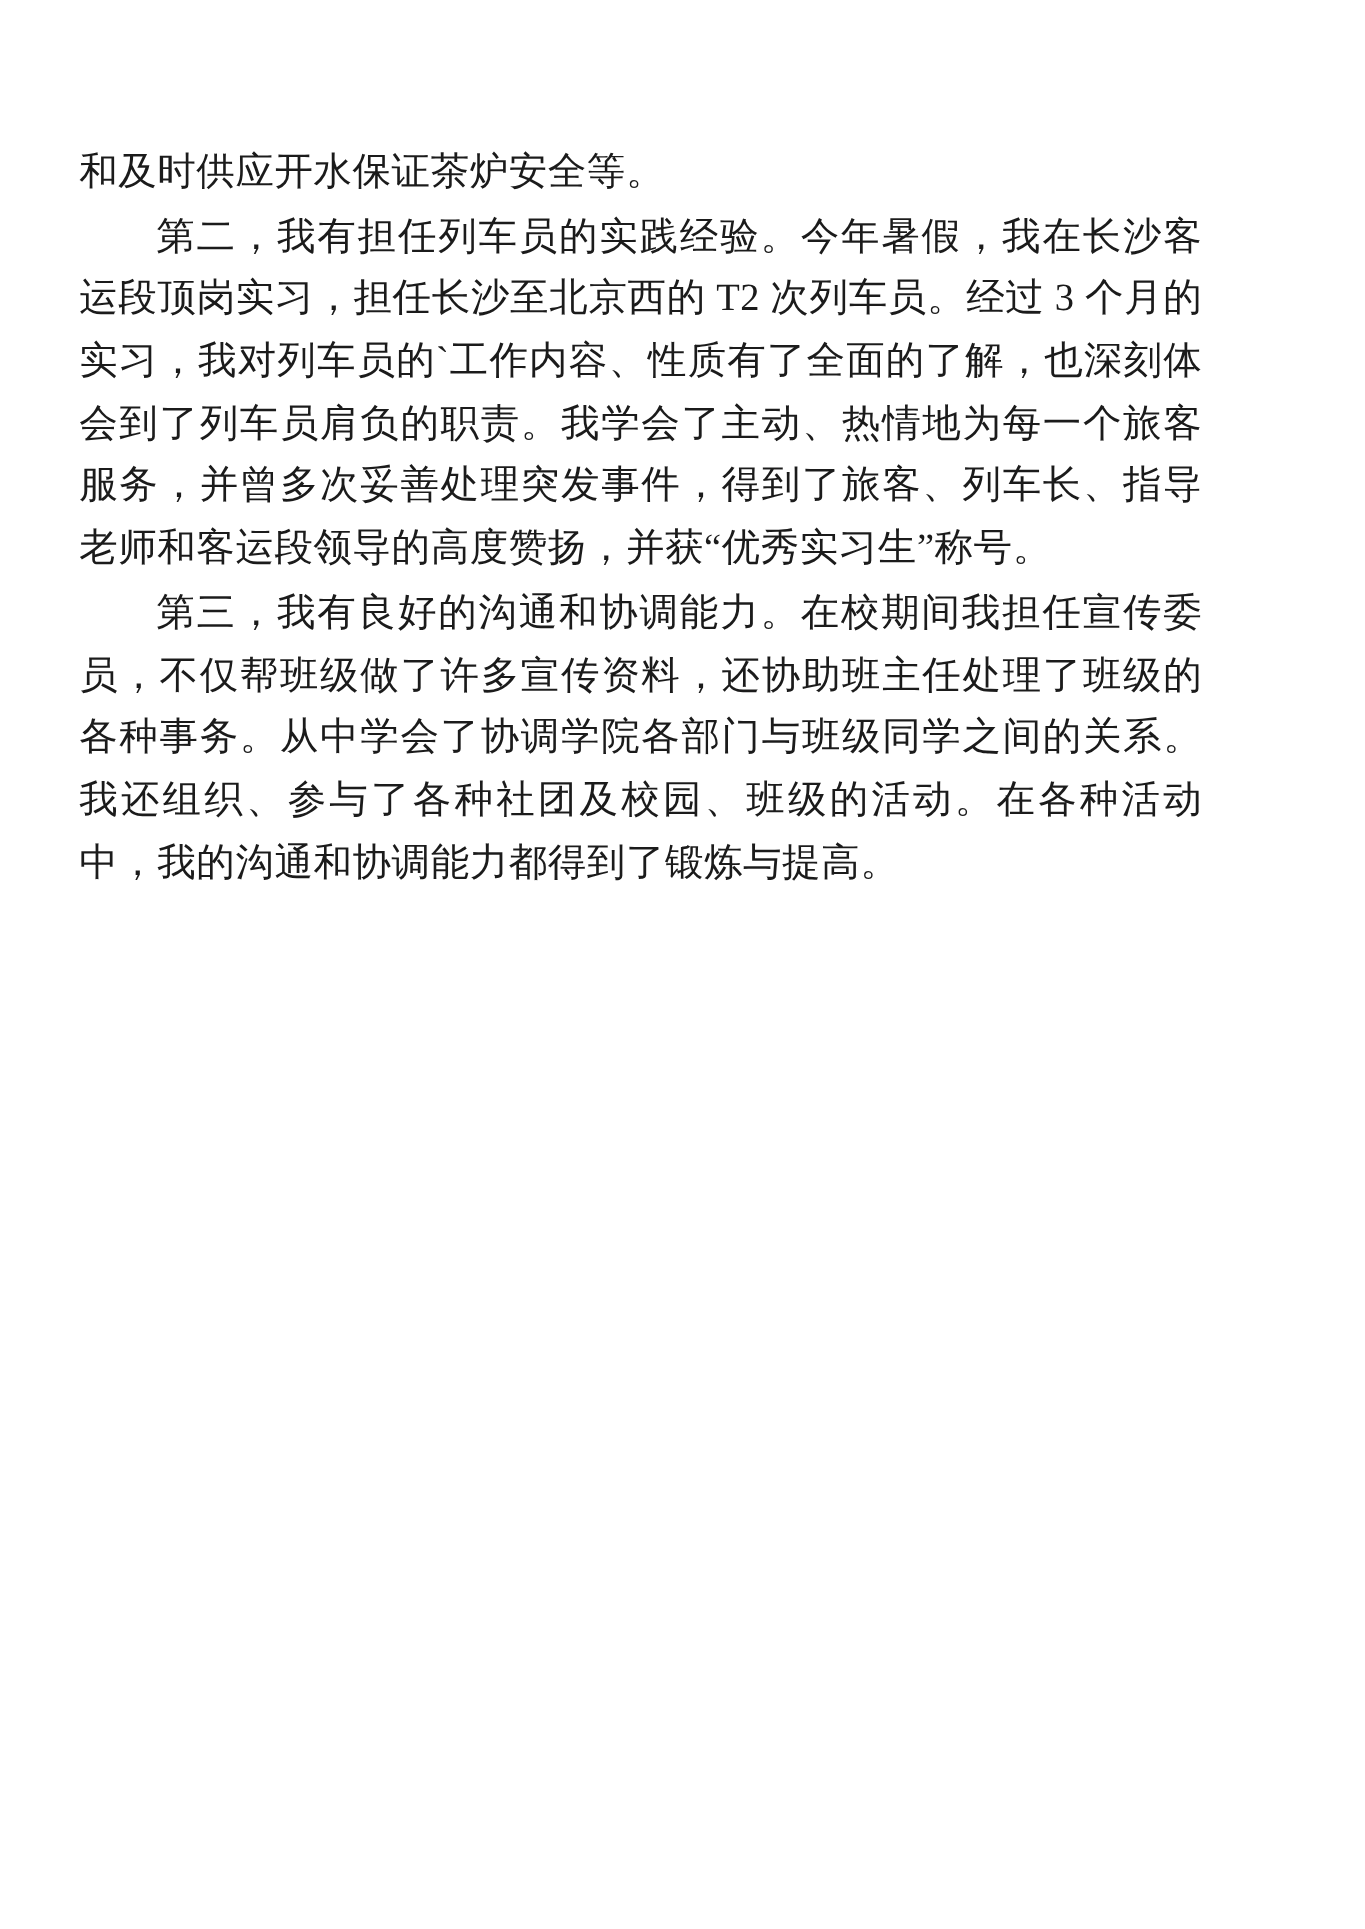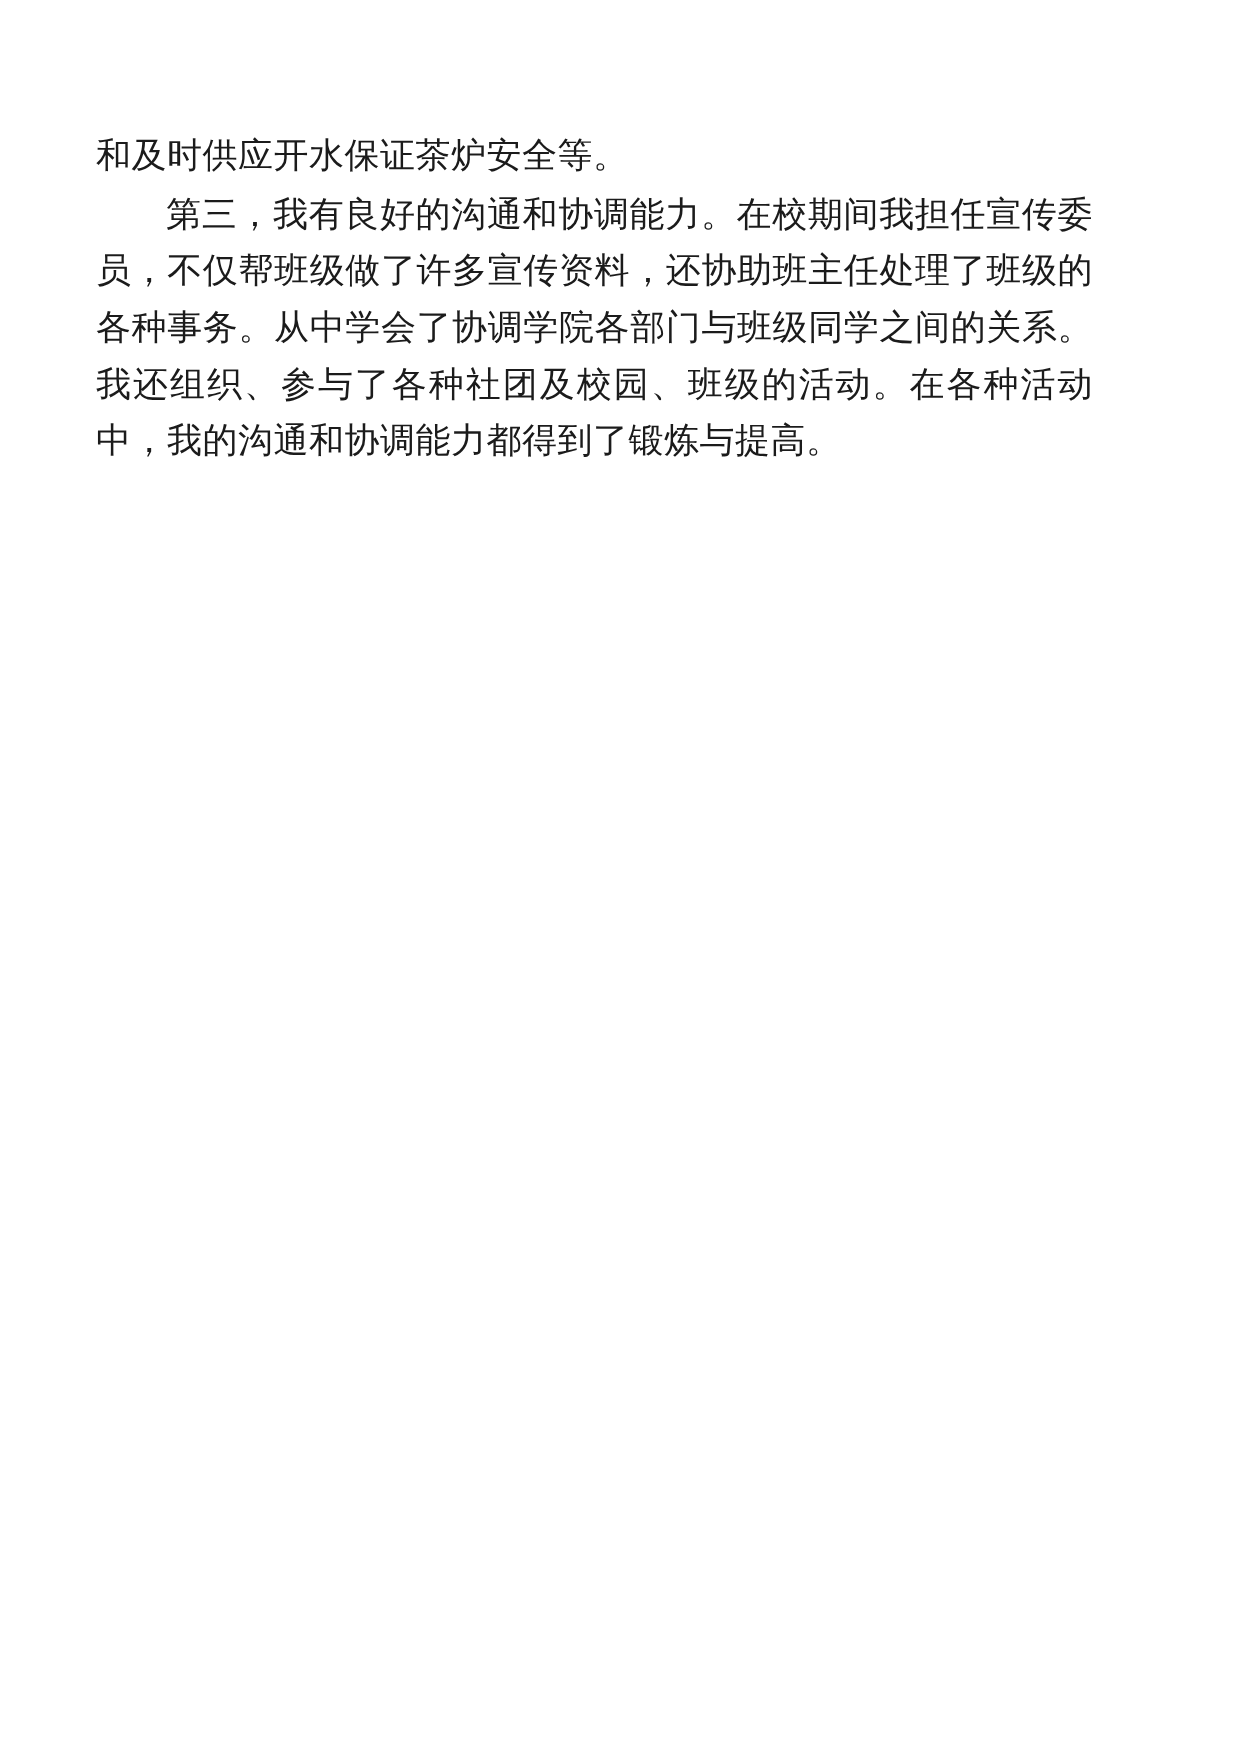--- a/index.html
+++ b/index.html
@@ -12,21 +12,21 @@
     height: 1754px;
     font-family: "Liberation Serif", "DejaVu Serif", serif;
     color: #1a1a1a;
   }
   .page {
     position: relative;
     width: 1241px;
     height: 1754px;
     background: #ffffff;
     box-sizing: border-box;
-    padding: 128px 148px 60px 96px;
+    padding: 128px 148px 60px 72px;
   }
   .doc-body {
     width: 100%;
   }
   p.para {
     margin: 0 0 2px 0;
     font-size: 35px;
     line-height: 1.62;
     text-align: justify;
     text-justify: inter-ideograph;
@@ -40,15 +40,16 @@
   p.para:last-child {
     margin-bottom: 0;
   }
 </style>
 </head>
 <body>
 
 <div class="page">
   <div class="doc-body">
     <p class="para">和及时供应开水保证茶炉安全等。</p>
+    <p class="para indent">第二，我有担任列车员的实践经验。今年暑假，我在长沙客运段顶岗实习，担任长沙至北京西的 T2 次列车员。经过 3 个月的实习，我对列车员的`工作内容、性质有了全面的了解，也深刻体会到了列车员肩负的职责。我学会了主动、热情地为每一个旅客服务，并曾多次妥善处理突发事件，得到了旅客、列车长、指导老师和客运段领导的高度赞扬，并获“优秀实习生”称号。</p>
     <p class="para indent">第三，我有良好的沟通和协调能力。在校期间我担任宣传委员，不仅帮班级做了许多宣传资料，还协助班主任处理了班级的各种事务。从中学会了协调学院各部门与班级同学之间的关系。我还组织、参与了各种社团及校园、班级的活动。在各种活动中，我的沟通和协调能力都得到了锻炼与提高。</p>
   </div>
 </div>
 
 </body></html>

